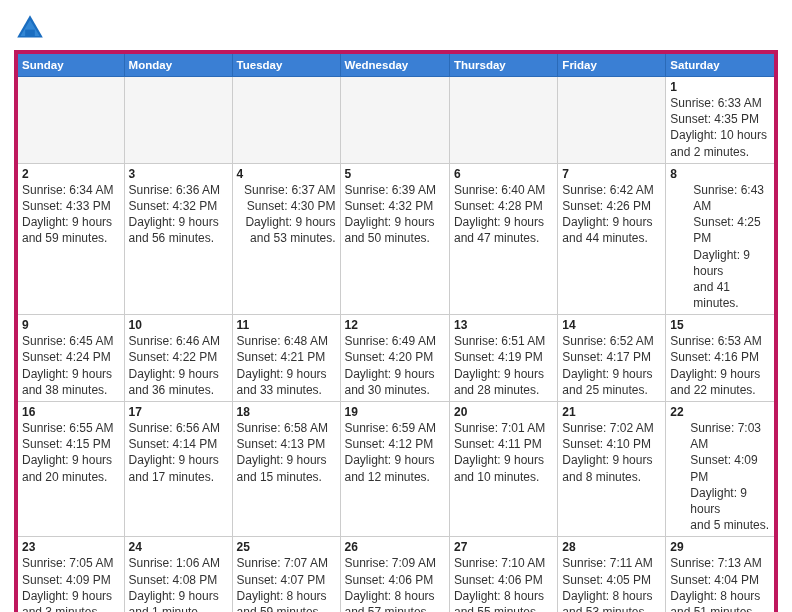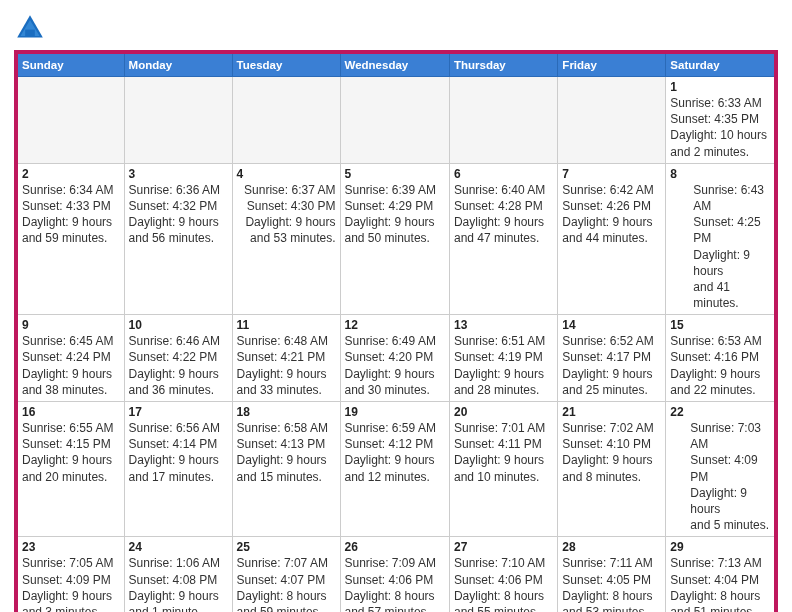--- a/index.html
+++ b/index.html
@@ -163,21 +163,21 @@
           <td>
             <span class="day-num">4</span>
             <div class="day-info" style="white-space: pre-line; text-align: right;">Sunrise: 6:37 AM
 Sunset: 4:30 PM
 Daylight: 9 hours
 and 53 minutes.</div>
           </td>
           <td>
             <span class="day-num">5</span>
             <div class="day-info" style="white-space: pre-line;">Sunrise: 6:39 AM
-Sunset: 4:29 PM
+Sunset: 4:32 PM
 Daylight: 9 hours
 and 50 minutes.</div>
           </td>
           <td>
             <span class="day-num">6</span>
             <div class="day-info" style="white-space: pre-line;">Sunrise: 6:40 AM
 Sunset: 4:28 PM
 Daylight: 9 hours
 and 47 minutes.</div>
           </td>

